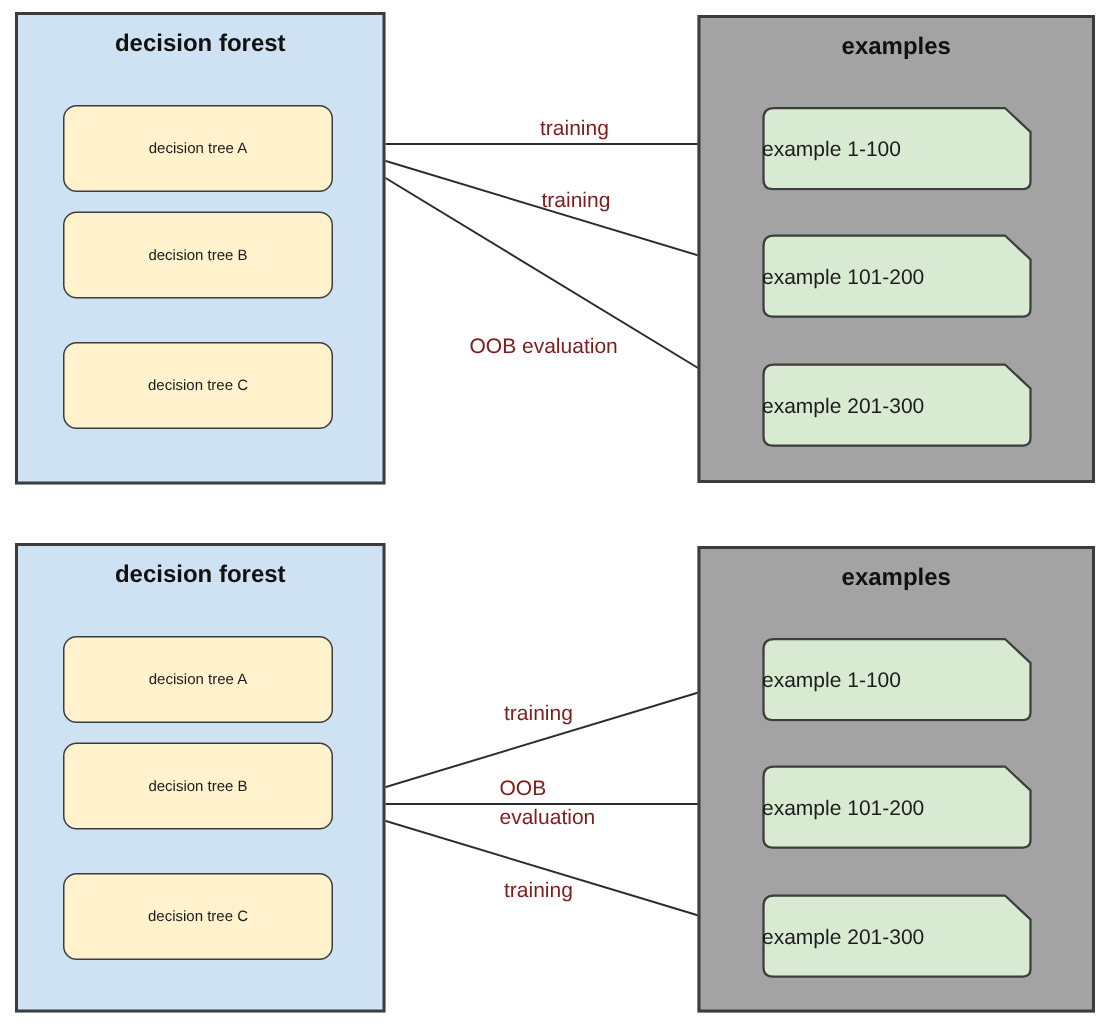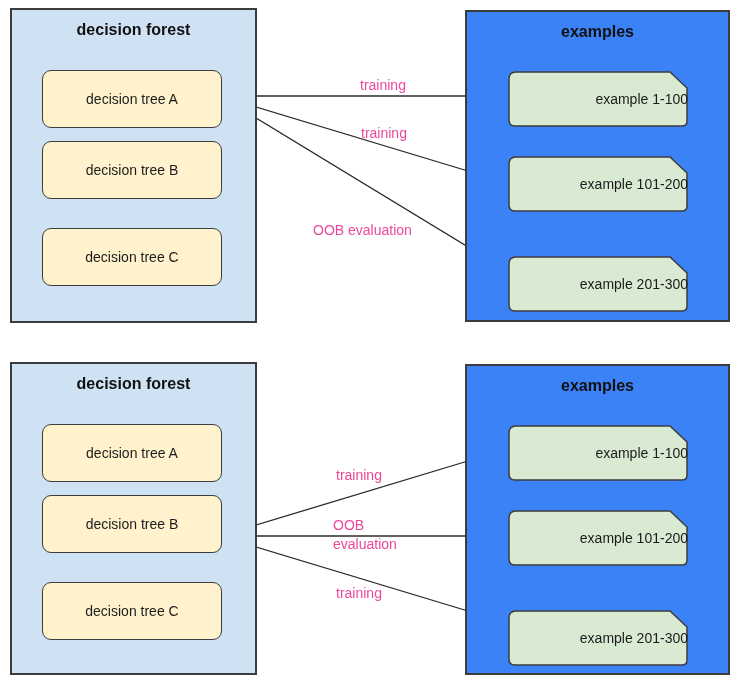--- a/index.html
+++ b/index.html
@@ -14,59 +14,59 @@
   .arrows{position:absolute;left:0;top:0;pointer-events:none;}
   .arrows line{stroke:var(--arrow-color,#2b2b2b);stroke-width:1.3;}
   .arrows .ah{fill:var(--arrow-color,#2b2b2b);}
 
   .bigbox{position:absolute;box-sizing:border-box;}
   .forest{
     background:var(--forest-fill,#cfe2f3);
     border:2px solid var(--outer-stroke,#3c3c3c);
   }
   .exbox{
-    background:#3b82f6;
+    background:#a3a3a3;
     border:2px solid var(--outer-stroke,#3c3c3c);
   }
   .p1f{left:10px;top:8px;width:247px;height:315px;}
   .p2f{left:10px;top:362px;width:247px;height:313px;}
   .p1e{left:465px;top:10px;width:265px;height:312px;}
   .p2e{left:465px;top:364px;width:265px;height:311px;}
 
   .box-title{
     position:absolute;left:0;top:11px;width:100%;
     text-align:center;font-size:16px;font-weight:700;color:#111;
   }
 
   .tree{
     position:absolute;left:30px;width:180px;height:58px;
     box-sizing:border-box;
     background:var(--tree-fill,#fff2cc);
     border:1.5px solid var(--node-stroke,#3d3d3d);
     border-radius:9px;
     display:flex;align-items:center;justify-content:center;
-    font-size:14px;color:#1c1c1c;
+    font-size:10px;color:#1c1c1c;
   }
   .tA{top:60px}.tB{top:131px}.tC{top:218px}
 
   .card{
     position:absolute;left:41px;width:180px;height:56px;
-    display:flex;align-items:center;justify-content:flex-end;
+    display:flex;align-items:center;justify-content:flex-start;
   }
-  .cA{top:59px}.cB{top:144px}.cC{top:244px}
+  .cA{top:59px}.cB{top:144px}.cC{top:230px}
   .card-shape{position:absolute;left:0;top:0;width:100%;height:100%;}
   .card-shape path{
     fill:var(--example-fill,#d9ead3);
     stroke:var(--node-stroke,#3d3d3d);
     stroke-width:1.5;
   }
   .card-label{position:relative;font-size:14px;color:#1c1c1c;}
 
   .lab{
-    position:absolute;font-size:14px;color:#ec4899;line-height:19px;
+    position:absolute;font-size:14px;color:#7f1d1d;line-height:19px;
     white-space:nowrap;
   }
   .p1l1{left:360px;top:76px}
   .p1l2{left:361px;top:124px}
   .p1l3{left:313px;top:221px}
   .p2l1{left:336px;top:466px}
   .p2l2{left:333px;top:516px;width:86px;white-space:normal;}
   .p2l3{left:336px;top:584px}
 </style>
 </head>

